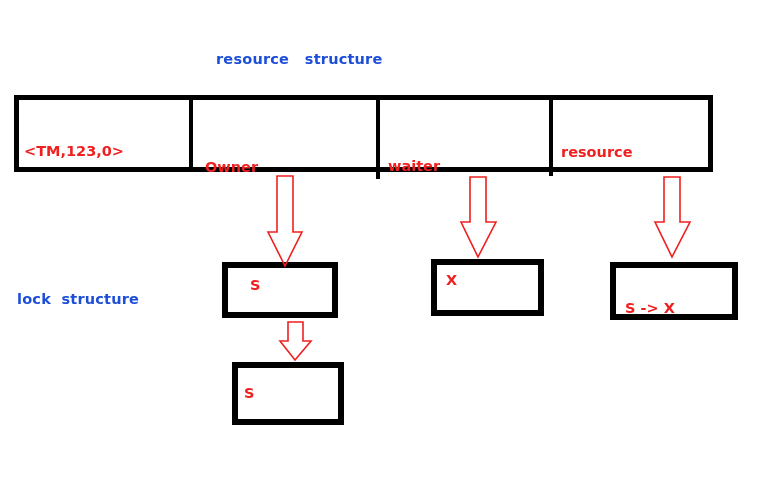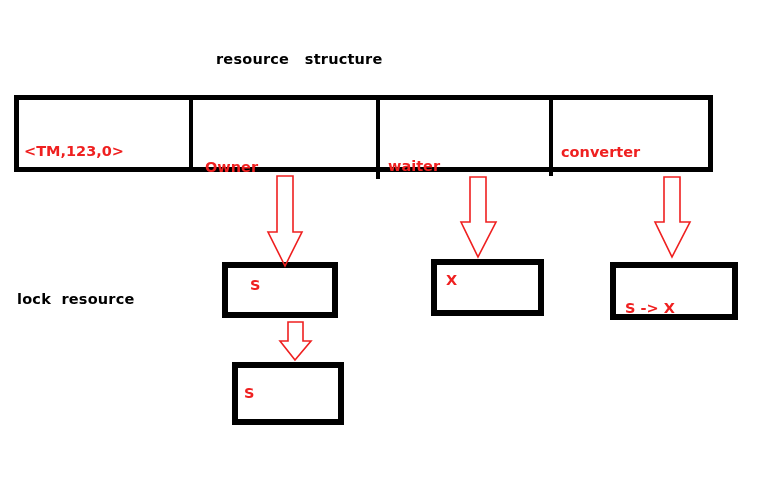--- a/index.html
+++ b/index.html
@@ -17,21 +17,21 @@
   .canvas {
     position: absolute;
     left: 0; top: 0;
     width: 767px;
     height: 487px;
   }
 
   
   .label {
     position: absolute;
-    color: #000000;
+    color: #1d4ed8;
     font-weight: bold;
     white-space: pre;
     line-height: 1;
   }
   #title-resource-structure {
     left: 216px;
     top: 52px;
     font-size: 14.5px;
     letter-spacing: 0.2px;
   }
@@ -114,31 +114,31 @@
     pointer-events: none;
   }
 </style>
 </head>
 <body>
 
 <div class="canvas">
 
   <div class="label" id="title-resource-structure">resource   structure</div>
 
-  <div class="label" id="label-lock-structure">lock  resource</div>
+  <div class="label" id="label-lock-structure">lock  structure</div>
 
   <div id="resource-bar"></div>
   <div class="bar-divider" id="bar-divider-1"></div>
   <div class="bar-divider" id="bar-divider-2"></div>
   <div class="bar-divider" id="bar-divider-3"></div>
 
   <div class="cell-label" id="cell-label-tm">&lt;TM,123,0&gt;</div>
   <div class="cell-label" id="cell-label-owner">Owner</div>
   <div class="cell-label" id="cell-label-waiter">waiter</div>
-  <div class="cell-label" id="cell-label-converter">converter</div>
+  <div class="cell-label" id="cell-label-converter">resource</div>
 
   <div class="lock-box" id="lock-box-s-1"></div>
   <div class="lock-box-text" id="lock-text-s-1">S</div>
 
   <div class="lock-box" id="lock-box-x"></div>
   <div class="lock-box-text" id="lock-text-x">X</div>
 
   <div class="lock-box" id="lock-box-sx"></div>
   <div class="lock-box-text" id="lock-text-sx">S -&gt; X</div>
 

